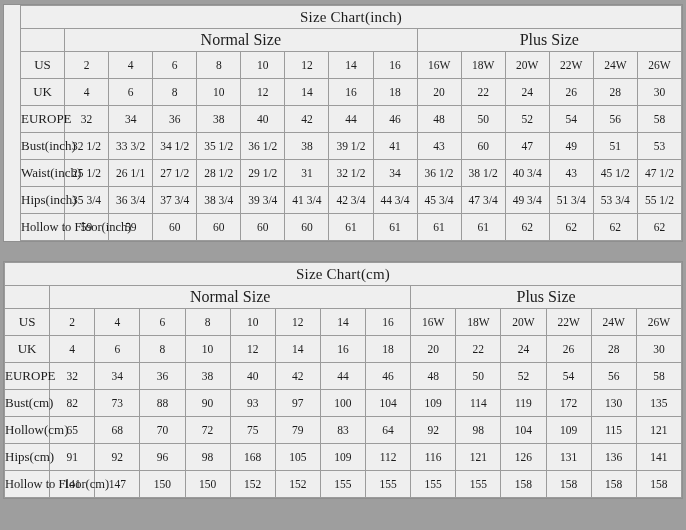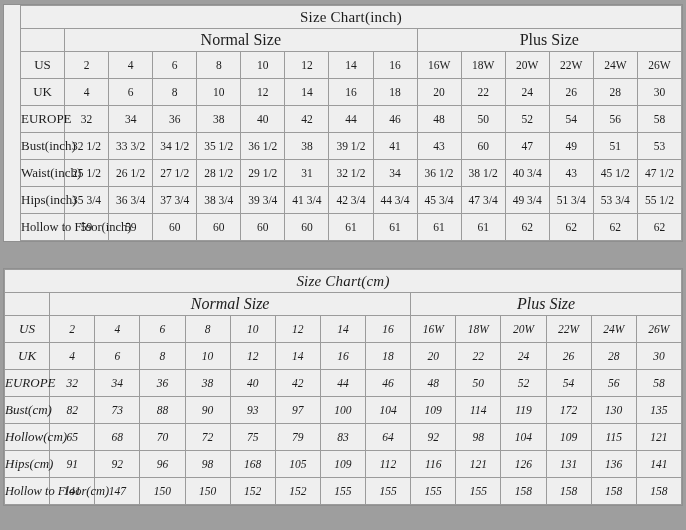--- a/index.html
+++ b/index.html
@@ -27,22 +27,21 @@
     background: #efefef;
     border: 1px solid #8f8f8f;
     box-sizing: border-box;
     margin: 0;
   }
   .chart-block.first {
     margin: 4px 3px 0 3px;
     padding-left: 16px;
   }
   .chart-block.second {
-    margin: 26px 3px 0 3px;
-    font-style: italic;
+    margin: 19px 3px 0 3px;
   }
   table.size-table {
     border-collapse: collapse;
     width: 100%;
     table-layout: fixed;
   }
   table.size-table td,
   table.size-table th {
     border: 1px solid #9b9b9b;
     text-align: center;
@@ -162,21 +161,21 @@
           <td class="datacell">60</td>
           <td class="datacell">47</td>
           <td class="datacell">49</td>
           <td class="datacell">51</td>
           <td class="datacell">53</td>
         </tr>
 
         <tr>
           <td class="rowhead col-label">Waist(inch)</td>
           <td class="datacell">25 1/2</td>
-          <td class="datacell">26 1/2</td>
+          <td class="datacell">26 1/1</td>
           <td class="datacell">27 1/2</td>
           <td class="datacell">28 1/2</td>
           <td class="datacell">29 1/2</td>
           <td class="datacell">31</td>
           <td class="datacell">32 1/2</td>
           <td class="datacell">34</td>
           <td class="datacell">36 1/2</td>
           <td class="datacell">38 1/2</td>
           <td class="datacell">40 3/4</td>
           <td class="datacell">43</td>

